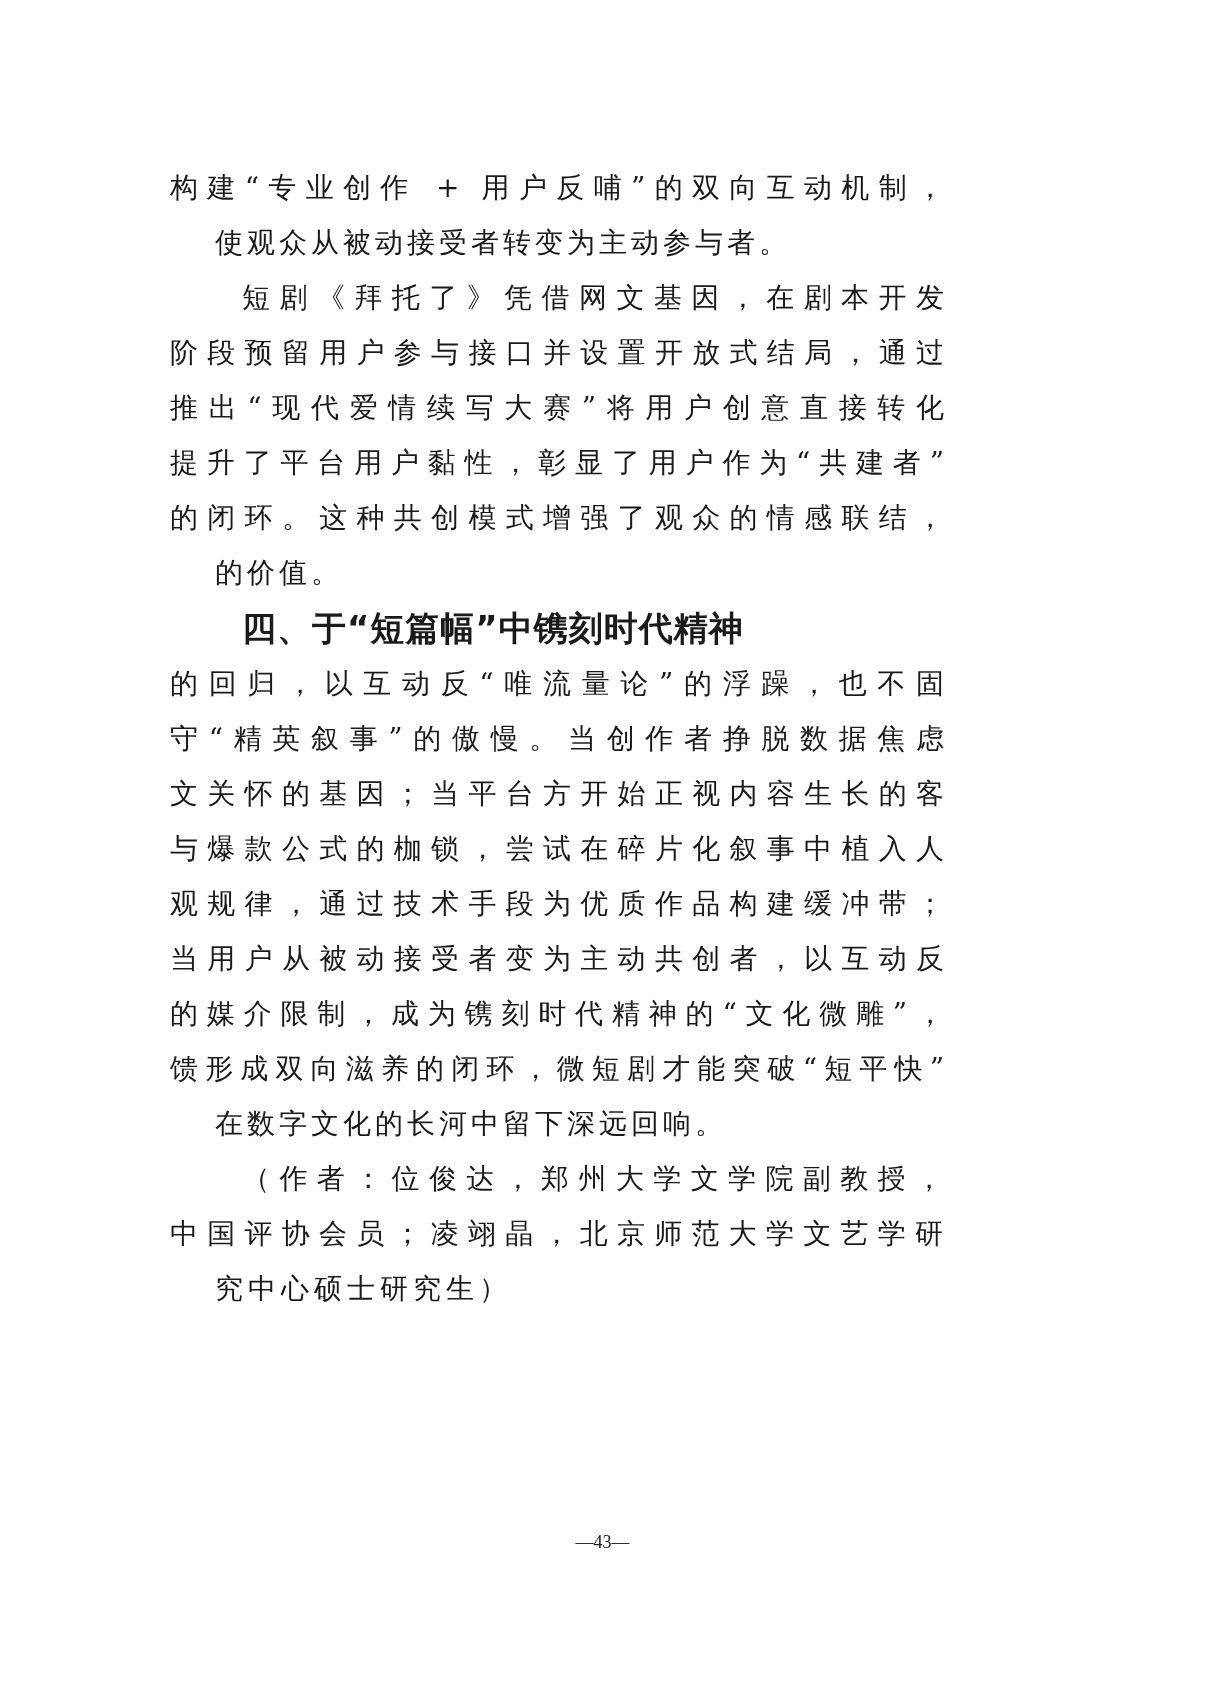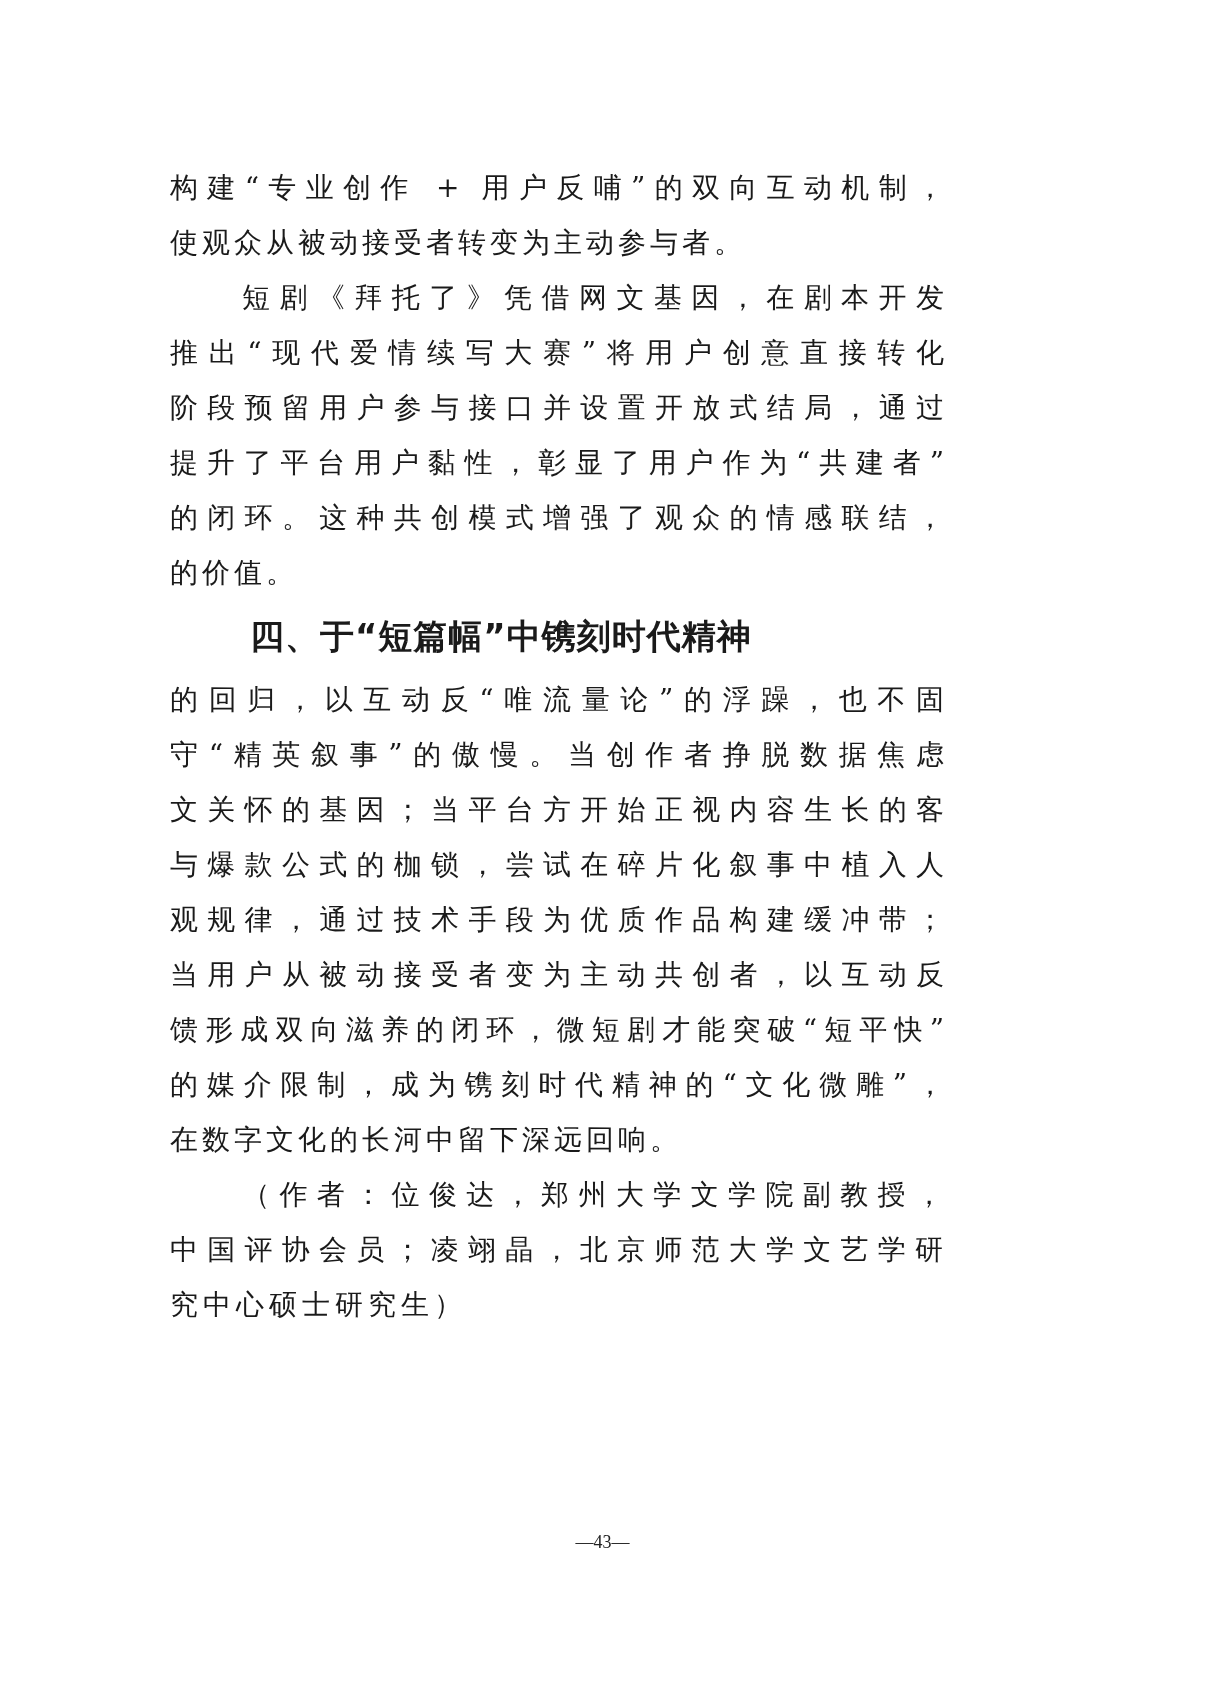--- a/index.html
+++ b/index.html
@@ -26,20 +26,21 @@
       height: 55px;
       line-height: 55px;
       font-size: 28px;
       letter-spacing: 4px;
       white-space: nowrap;
       text-align: justify;
       text-align-last: justify;
     }
     .line.last {
       text-align-last: left;
+      margin-left: 45px;
     }
     .line.indent {
       padding-left: 72px;
     }
     .heading {
       display: block;
       height: 56px;
       line-height: 56px;
       font-size: 34px;
       font-weight: bold;
@@ -67,38 +68,38 @@
 
 <div class="page">
 
   <div>
     <span class="line">构建“专业创作 + 用户反哺”的双向互动机制，</span>
     <span class="line last">使观众从被动接受者转变为主动参与者。</span>
   </div>
 
   <div>
     <span class="line indent">短剧《拜托了》凭借网文基因，在剧本开发</span>
+    <span class="line">阶段预留用户参与接口并设置开放式结局，通过</span>
     <span class="line">推出“现代爱情续写大赛”将用户创意直接转化</span>
-    <span class="line">阶段预留用户参与接口并设置开放式结局，通过</span>
     <span class="line">提升了平台用户黏性，彰显了用户作为“共建者”</span>
     <span class="line">的闭环。这种共创模式增强了观众的情感联结，</span>
     <span class="line last">的价值。</span>
   </div>
 
-  <h2 class="heading" style="margin:8px;">四、于“短篇幅”中镌刻时代精神</h2>
+  <h2 class="heading" style="margin:0;">四、于“短篇幅”中镌刻时代精神</h2>
 
   <div>
     <span class="line">的回归，以互动反“唯流量论”的浮躁，也不固</span>
     <span class="line">守“精英叙事”的傲慢。当创作者挣脱数据焦虑</span>
     <span class="line">文关怀的基因；当平台方开始正视内容生长的客</span>
     <span class="line">与爆款公式的枷锁，尝试在碎片化叙事中植入人</span>
     <span class="line">观规律，通过技术手段为优质作品构建缓冲带；</span>
     <span class="line">当用户从被动接受者变为主动共创者，以互动反</span>
+    <span class="line">的媒介限制，成为镌刻时代精神的“文化微雕”，</span>
     <span class="line">馈形成双向滋养的闭环，微短剧才能突破“短平快”</span>
-    <span class="line">的媒介限制，成为镌刻时代精神的“文化微雕”，</span>
     <span class="line last">在数字文化的长河中留下深远回响。</span>
   </div>
 
   <div class="author">
     <span class="line indent">（作者：位俊达，郑州大学文学院副教授，</span>
     <span class="line">中国评协会员；凌翊晶，北京师范大学文艺学研</span>
     <span class="line last">究中心硕士研究生）</span>
   </div>
 
 </div>

